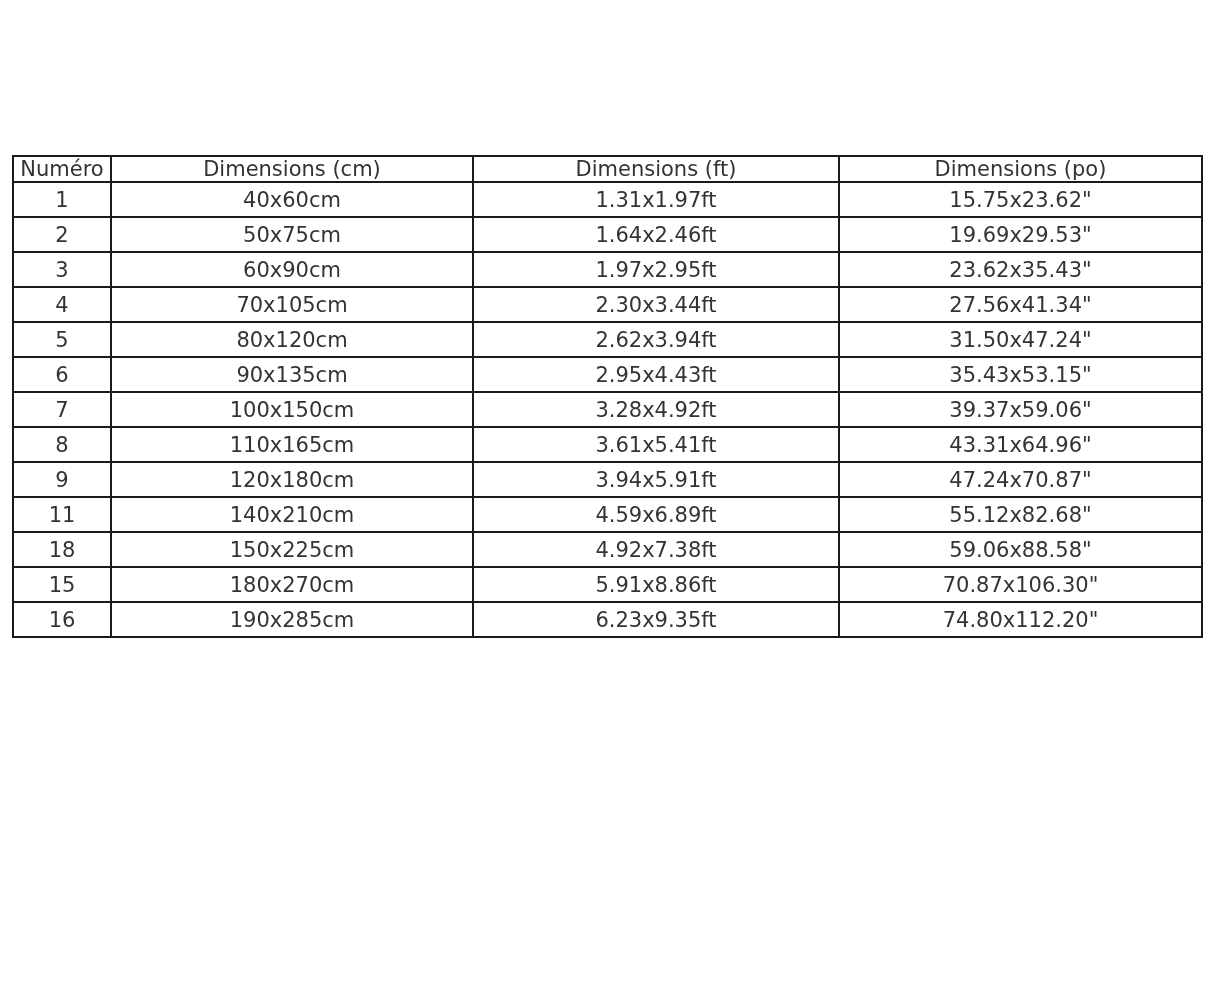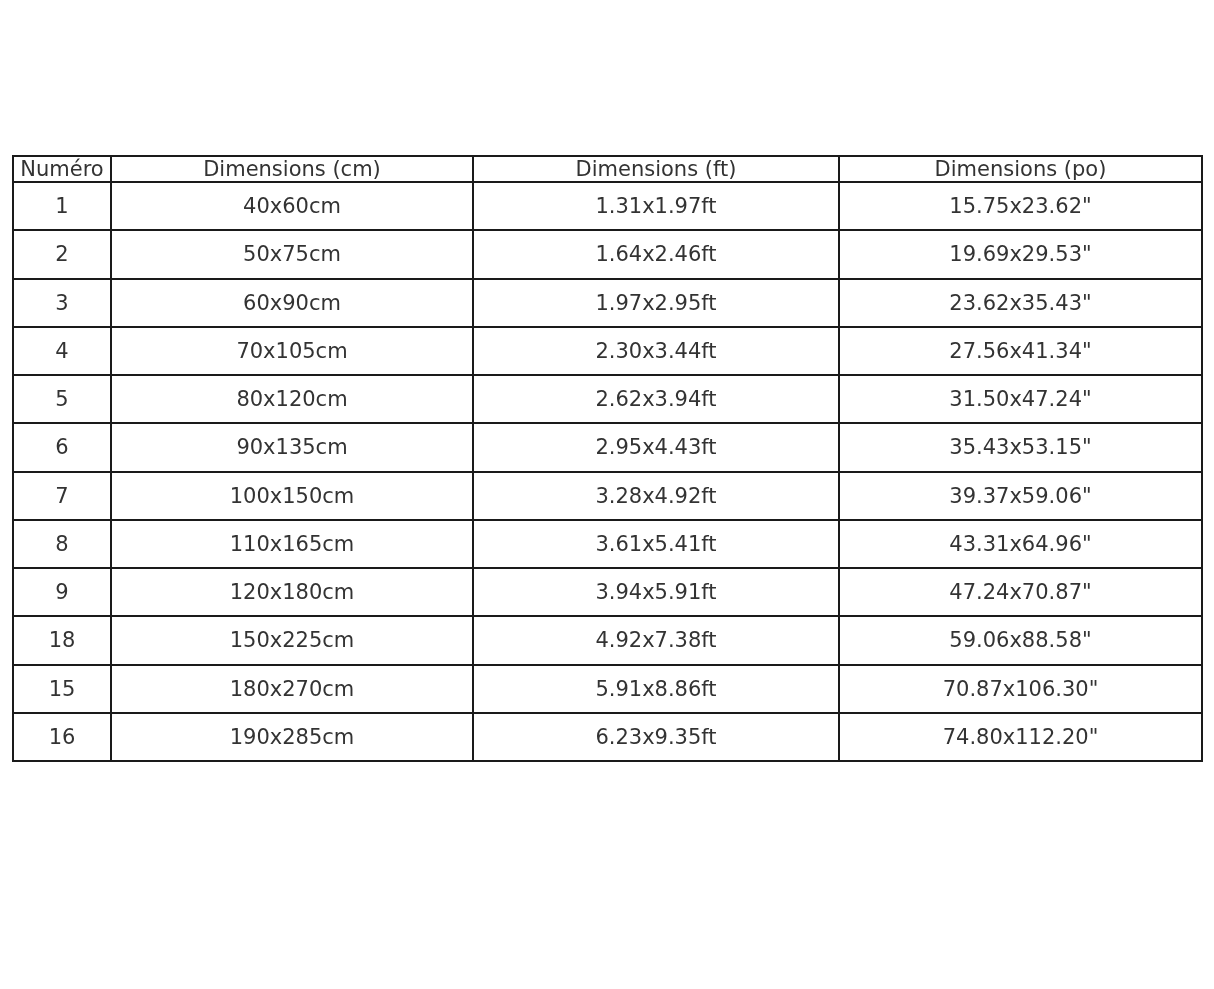--- a/index.html
+++ b/index.html
@@ -11,21 +11,21 @@
     width: 1214px;
     height: 989px;
     position: relative;
     font-family: "DejaVu Sans", "Liberation Sans", sans-serif;
   }
   .dim-table {
     position: absolute;
     left: 12px;
     top: 155px;
     width: 1189px;
-    height: 607px;
+    height: 483px;
     border-collapse: collapse;
     table-layout: fixed;
     color: #333333;
     font-size: 21px;
   }
   .dim-table th,
   .dim-table td {
     border: 2px solid #1a1a1a;
     text-align: center;
     vertical-align: middle;
@@ -106,20 +106,26 @@
         <td>3.61x5.41ft</td>
         <td>43.31x64.96"</td>
       </tr>
       <tr>
         <td>9</td>
         <td>120x180cm</td>
         <td>3.94x5.91ft</td>
         <td>47.24x70.87"</td>
       </tr>
       <tr>
+        <td>11</td>
+        <td>140x210cm</td>
+        <td>4.59x6.89ft</td>
+        <td>55.12x82.68"</td>
+      </tr>
+      <tr>
         <td>18</td>
         <td>150x225cm</td>
         <td>4.92x7.38ft</td>
         <td>59.06x88.58"</td>
       </tr>
       <tr>
         <td>15</td>
         <td>180x270cm</td>
         <td>5.91x8.86ft</td>
         <td>70.87x106.30"</td>

